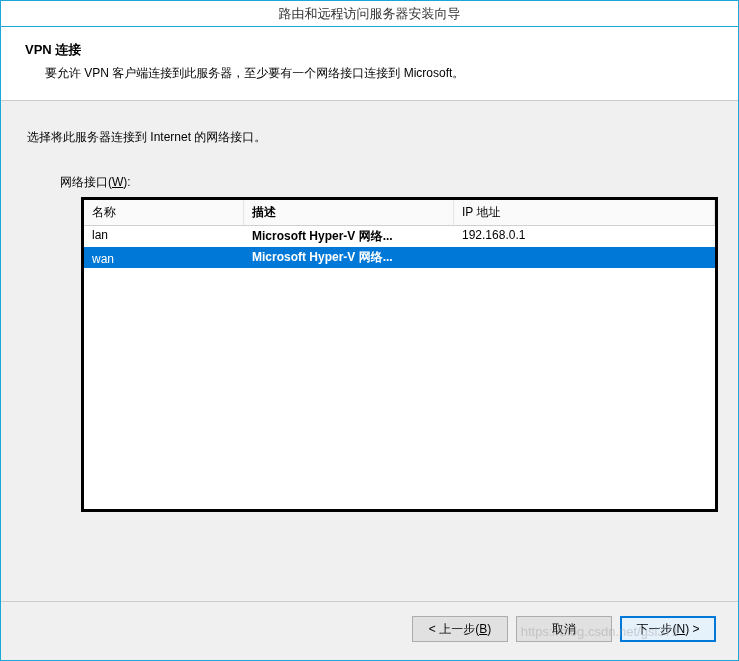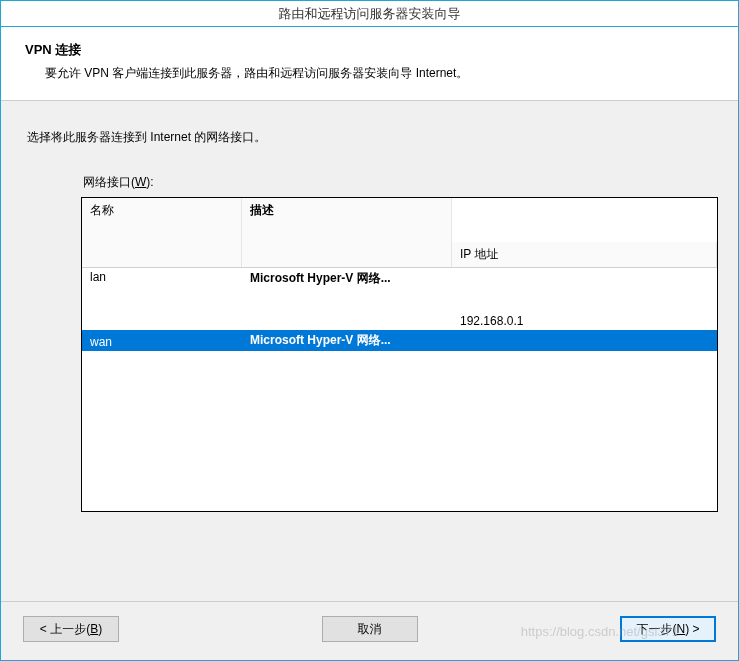--- a/index.html
+++ b/index.html
@@ -53,67 +53,68 @@
       flex: 1;
       padding: 28px 20px 10px 26px;
       background: #f0f0f0;
     }
     .instruction {
       margin-bottom: 28px;
       font-size: 12px;
       color: #000;
     }
     .list-label {
-      margin-left: 56px;
+      margin-left: 33px;
       margin-bottom: 6px;
       font-size: 12px;
     }
     .list-label .accel {
       text-decoration: underline;
     }
     .table-wrap {
       margin-left: 54px;
-      border: 1px solid #000000;
+      border: 3px solid #000000;
       background: #fff;
       height: 315px;
       overflow: hidden;
     }
     .table-header {
       display: flex;
       background: #fff;
       border-bottom: 1px solid #d0d0d0;
     }
     .table-header .col {
       padding: 4px 8px;
       font-size: 12px;
       border-right: 1px solid #e5e5e5;
       color: #000;
       background: #fafafa;
     }
     .col-name { width: 160px; }
     .col-desc { width: 210px; font-weight: bold; }
-    .col-ip { flex: 1; border-right: none; margin-top: 44px; }
+    .col-ip { flex: 1; border-right: none; }
     .table-row {
       display: flex;
       font-size: 12px;
     }
     .table-row .cell {
       padding: 2px 8px;
       white-space: nowrap;
       overflow: hidden;
       text-overflow: ellipsis;
     }
     .table-row.selected {
       background: #0078d7;
       color: #fff;
       align-items: flex-end;
     }
     .button-bar {
       display: flex;
-      justify-content: space-between;
+      justify-content: flex-end;
+      gap: 8px;
       padding: 14px 22px 18px 22px;
       border-top: 1px solid #ccc;
       background: #f0f0f0;
     }
     .btn {
       min-width: 96px;
       height: 26px;
       font-size: 12px;
       background: #e1e1e1;
       border: 1px solid #adadad;
@@ -140,21 +141,21 @@
 </head>
 <body>
 
 <div class="window">
   <div class="titlebar">
     <span>路由和远程访问服务器安装向导</span>
   </div>
 
   <div class="header-section">
     <div class="header-title">VPN 连接</div>
-    <div class="header-desc">要允许 VPN 客户端连接到此服务器，路由和远程访问服务器安装向导 Internet。</div>
+    <div class="header-desc">要允许 VPN 客户端连接到此服务器，至少要有一个网络接口连接到 Microsoft。</div>
   </div>
 
   <div class="content">
     <div class="instruction">选择将此服务器连接到 Internet 的网络接口。</div>
 
     <div class="list-label">
       <span>网络接口(</span><span class="accel">W</span><span>):</span>
     </div>
 
     <div class="table-wrap">

